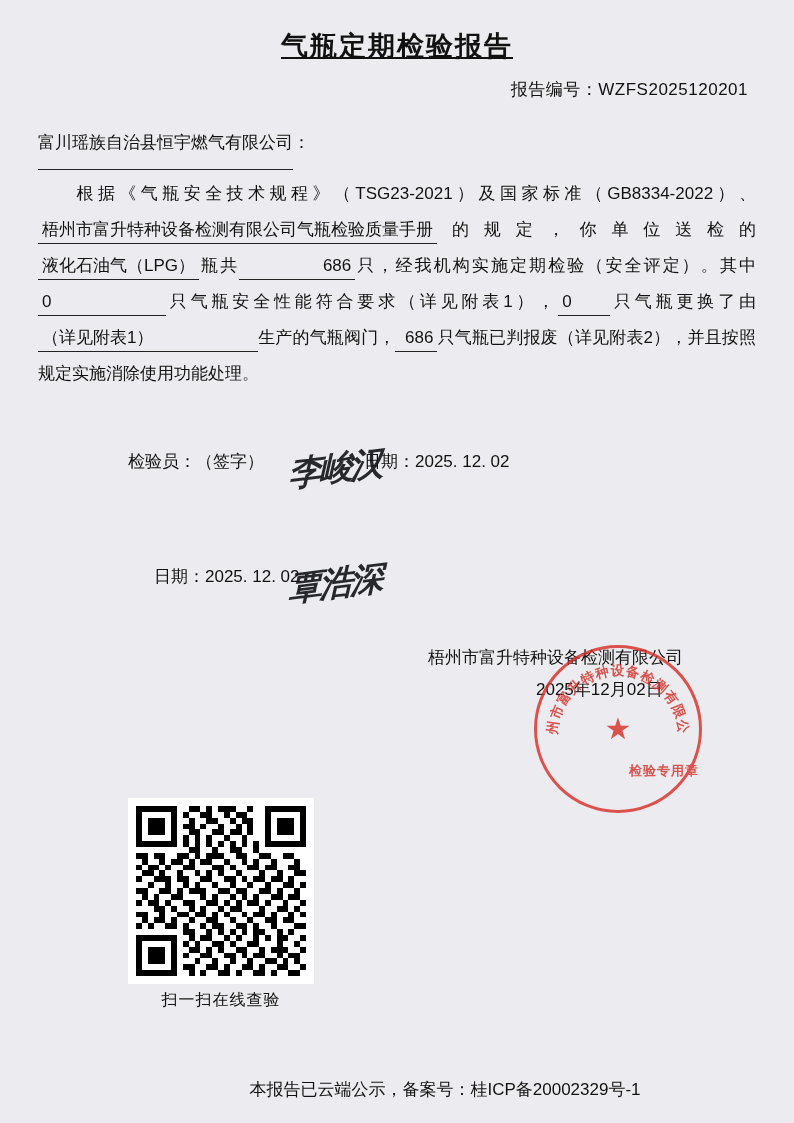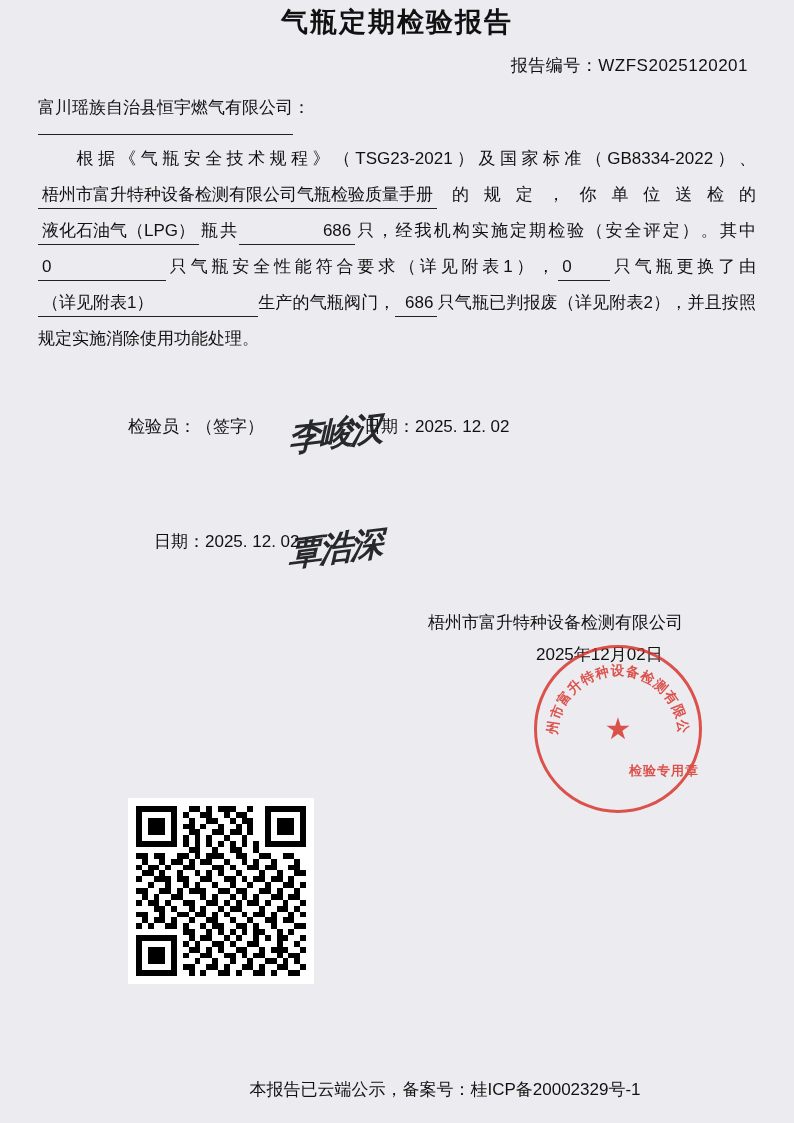--- a/index.html
+++ b/index.html
@@ -20,29 +20,30 @@
     width: 794px;
     height: 1123px;
     box-sizing: border-box;
     padding: 0 38px;
   }
   .title {
     text-align: center;
     font-size: 27px;
     font-weight: bold;
     letter-spacing: 2px;
-    padding-top: 4px;
+    padding-top: 28px;
     margin-bottom: 14px;
+    text-decoration: underline;
   }
   .report-no {
     text-align: right;
     font-size: 17px;
     letter-spacing: 0.5px;
     margin-right: 8px;
-    margin-bottom: 19px;
+    margin-bottom: 30px;
   }
   .addressee {
     font-size: 17px;
     margin-bottom: 22px;
     margin-left: 0px;
   }
   .addressee .u {
     border-bottom: 1px solid #222;
     padding-bottom: 17px;
   }
@@ -511,17 +512,18 @@
             <rect x="9" y="28" width="1" height="1"></rect>
             <rect x="11" y="28" width="1" height="1"></rect>
             <rect x="14" y="28" width="2" height="1"></rect>
             <rect x="17" y="28" width="1" height="1"></rect>
             <rect x="20" y="28" width="2" height="1"></rect>
             <rect x="23" y="28" width="1" height="1"></rect>
             <rect x="26" y="28" width="2" height="1"></rect>
         </g>
       </svg>
     </div>
+    <div class="qr-caption">扫一扫在线查验</div>
   </div>
 
   <div class="footer">本报告已云端公示，备案号：桂ICP备20002329号-1</div>
 
 </div>
 
 </body></html>

